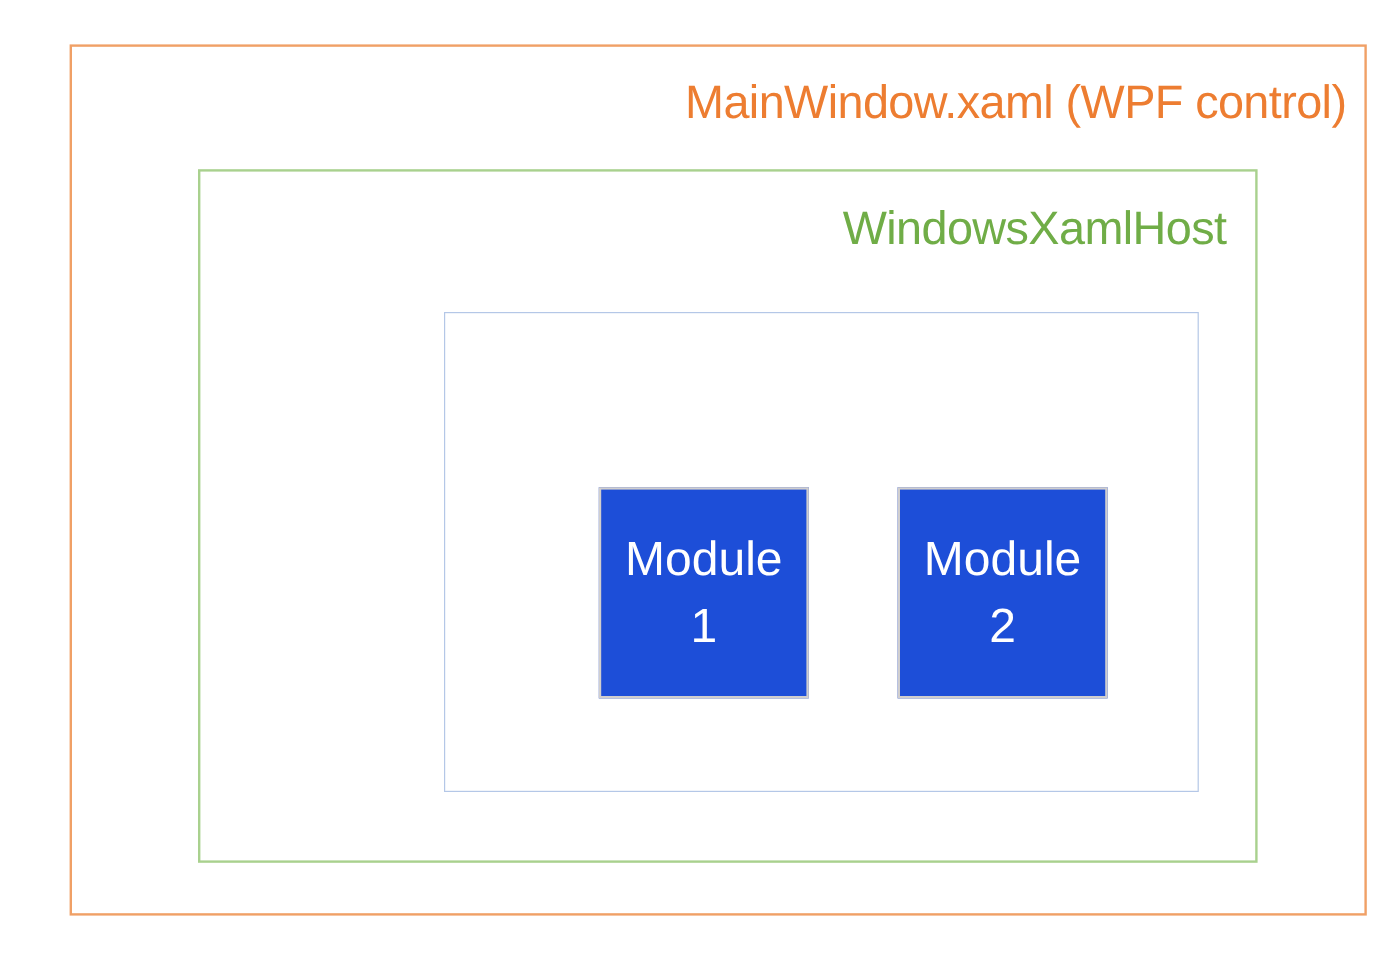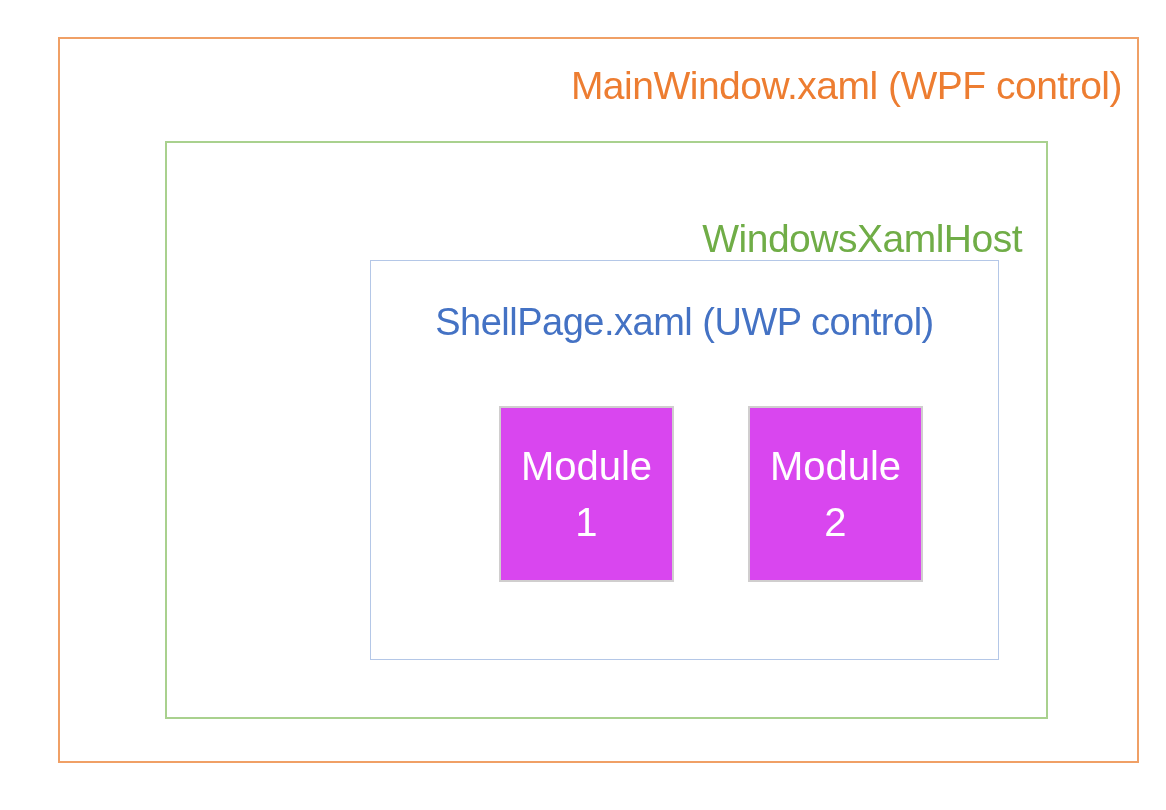--- a/index.html
+++ b/index.html
@@ -38,21 +38,20 @@
     border: 2px solid #a9d18e;
   }
   .host-label {
     position: absolute;
     top: 26px; left: 400px; width: 455px;
     text-align: right;
     font-size: 39px;
     color: #70ad47;
     white-space: nowrap;
     letter-spacing: -0.5px;
-    margin-top: 48px;
   }
 
   .shell-box {
     position: absolute;
     left: 203px; top: 117px;
     width: 629px; height: 400px;
     border: 1px solid #b4c7e7;
   }
   .shell-label {
     position: absolute;
@@ -61,21 +60,21 @@
     font-size: 38px;
     color: #4472c4;
     white-space: nowrap;
     letter-spacing: -0.5px;
   }
 
   .module {
     position: absolute;
     top: 145px;
     width: 175px; height: 176px;
-    background: #d946ef;
+    background: #1d4ed8;
     border: 2px solid #d0cece;
     display: flex;
     align-items: center;
     justify-content: center;
     text-align: center;
     color: #ffffff;
     font-size: 40px;
     line-height: 56px;
   }
   .module-1 { left: 128px; }
@@ -87,21 +86,20 @@
 
 <div class="canvas">
 
   <div class="box outer-box">
     <div class="outer-label">MainWindow.xaml (WPF control)</div>
 
     <div class="host-box">
       <div class="host-label">WindowsXamlHost</div>
 
       <div class="shell-box">
-        <div class="shell-label">ShellPage.xaml (UWP control)</div>
 
         <div class="module module-1">
           <div class="module-label">
             <span>Module</span>
             <span>1</span>
           </div>
         </div>
 
         <div class="module module-2">
           <div class="module-label">

